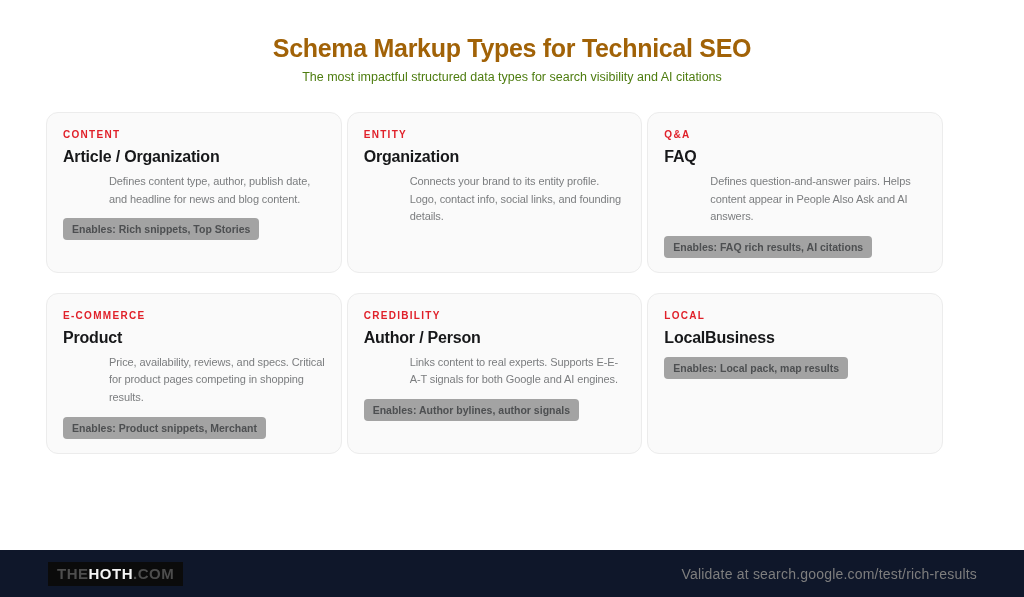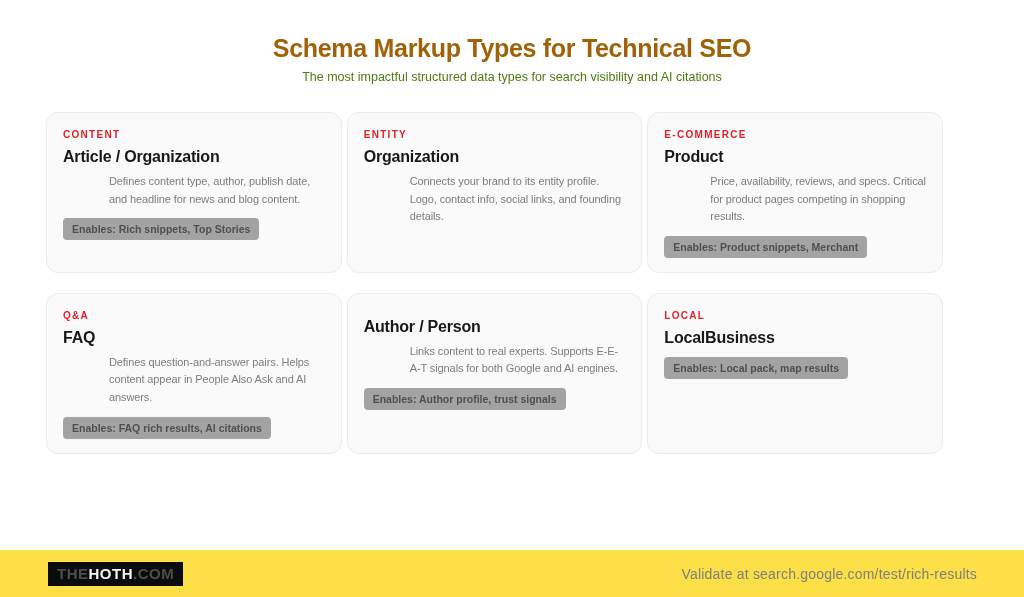--- a/index.html
+++ b/index.html
@@ -74,21 +74,21 @@
     font-weight: bold;
     color: #4d4f51;
   }
 
   
   .footer {
     position: absolute;
     left: 0; bottom: 0;
     width: 1024px;
     height: 47px;
-    background: #fde047;
+    background: #0f172a;
     display: flex;
     align-items: center;
     justify-content: space-between;
     padding: 0 47px 0 48px;
   }
   .logo-box {
     background: #0b0b0b;
     padding: 3px 9px 4px 9px;
     font-size: 15px;
     font-weight: bold;
@@ -122,37 +122,38 @@
       <span class="badge">Enables: Rich snippets, Top Stories</span>
     </div>
 
     <div class="card">
       <div class="category">ENTITY</div>
       <div class="card-title">Organization</div>
       <div class="desc">Connects your brand to its entity profile. Logo, contact info, social links, and founding details.</div>
     </div>
 
     <div class="card">
+      <div class="category">Q&amp;A</div>
+      <div class="card-title">FAQ</div>
+      <div class="desc">Defines question-and-answer pairs. Helps content appear in People Also Ask and AI answers.</div>
+      <span class="badge">Enables: FAQ rich results, AI citations</span>
+    </div>
+
+    <div class="card">
       <div class="category">E-COMMERCE</div>
       <div class="card-title">Product</div>
       <div class="desc">Price, availability, reviews, and specs. Critical for product pages competing in shopping results.</div>
       <span class="badge">Enables: Product snippets, Merchant</span>
     </div>
 
     <div class="card">
-      <div class="category">Q&amp;A</div>
-      <div class="card-title">FAQ</div>
-      <div class="desc">Defines question-and-answer pairs. Helps content appear in People Also Ask and AI answers.</div>
-      <span class="badge">Enables: FAQ rich results, AI citations</span>
-    </div>
-
-    <div class="card">
+      <div class="category">CREDIBILITY</div>
       <div class="card-title">Author / Person</div>
       <div class="desc">Links content to real experts. Supports E-E-A-T signals for both Google and AI engines.</div>
-      <span class="badge">Enables: Author profile, trust signals</span>
+      <span class="badge">Enables: Author bylines, author signals</span>
     </div>
 
     <div class="card">
       <div class="category">LOCAL</div>
       <div class="card-title">LocalBusiness</div>
       <span class="badge">Enables: Local pack, map results</span>
     </div>
 
   </div>
 

